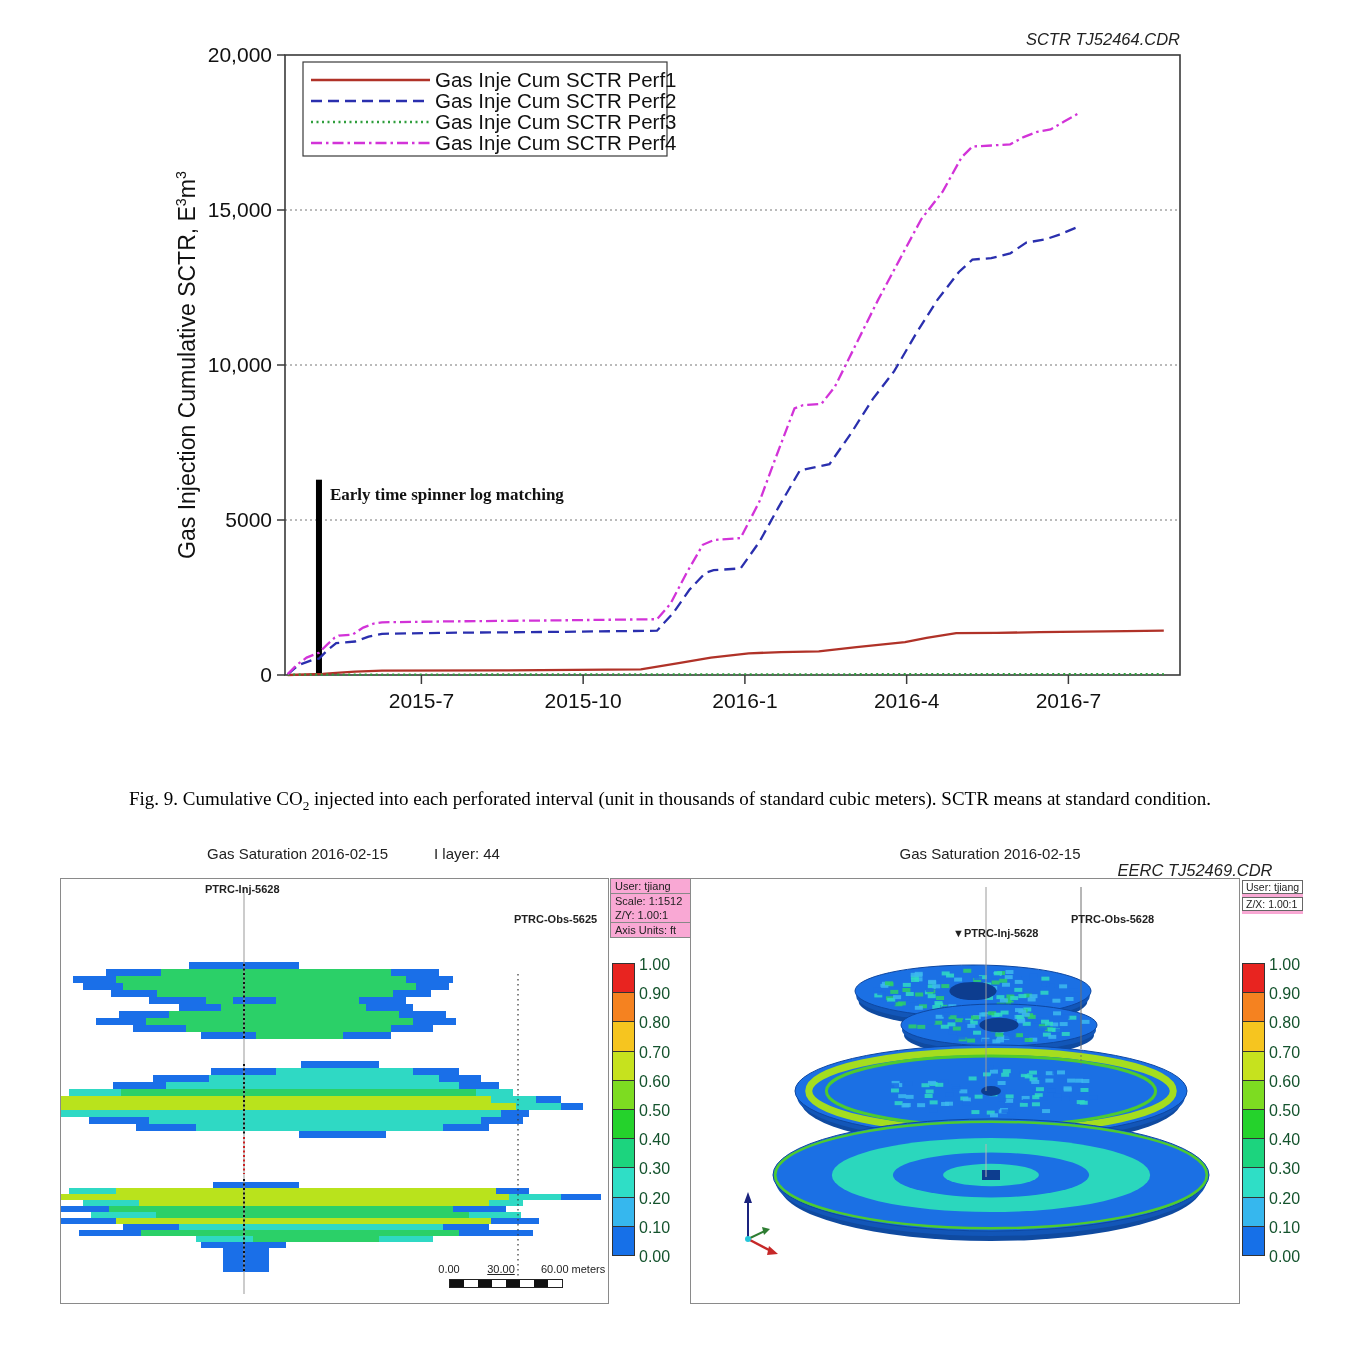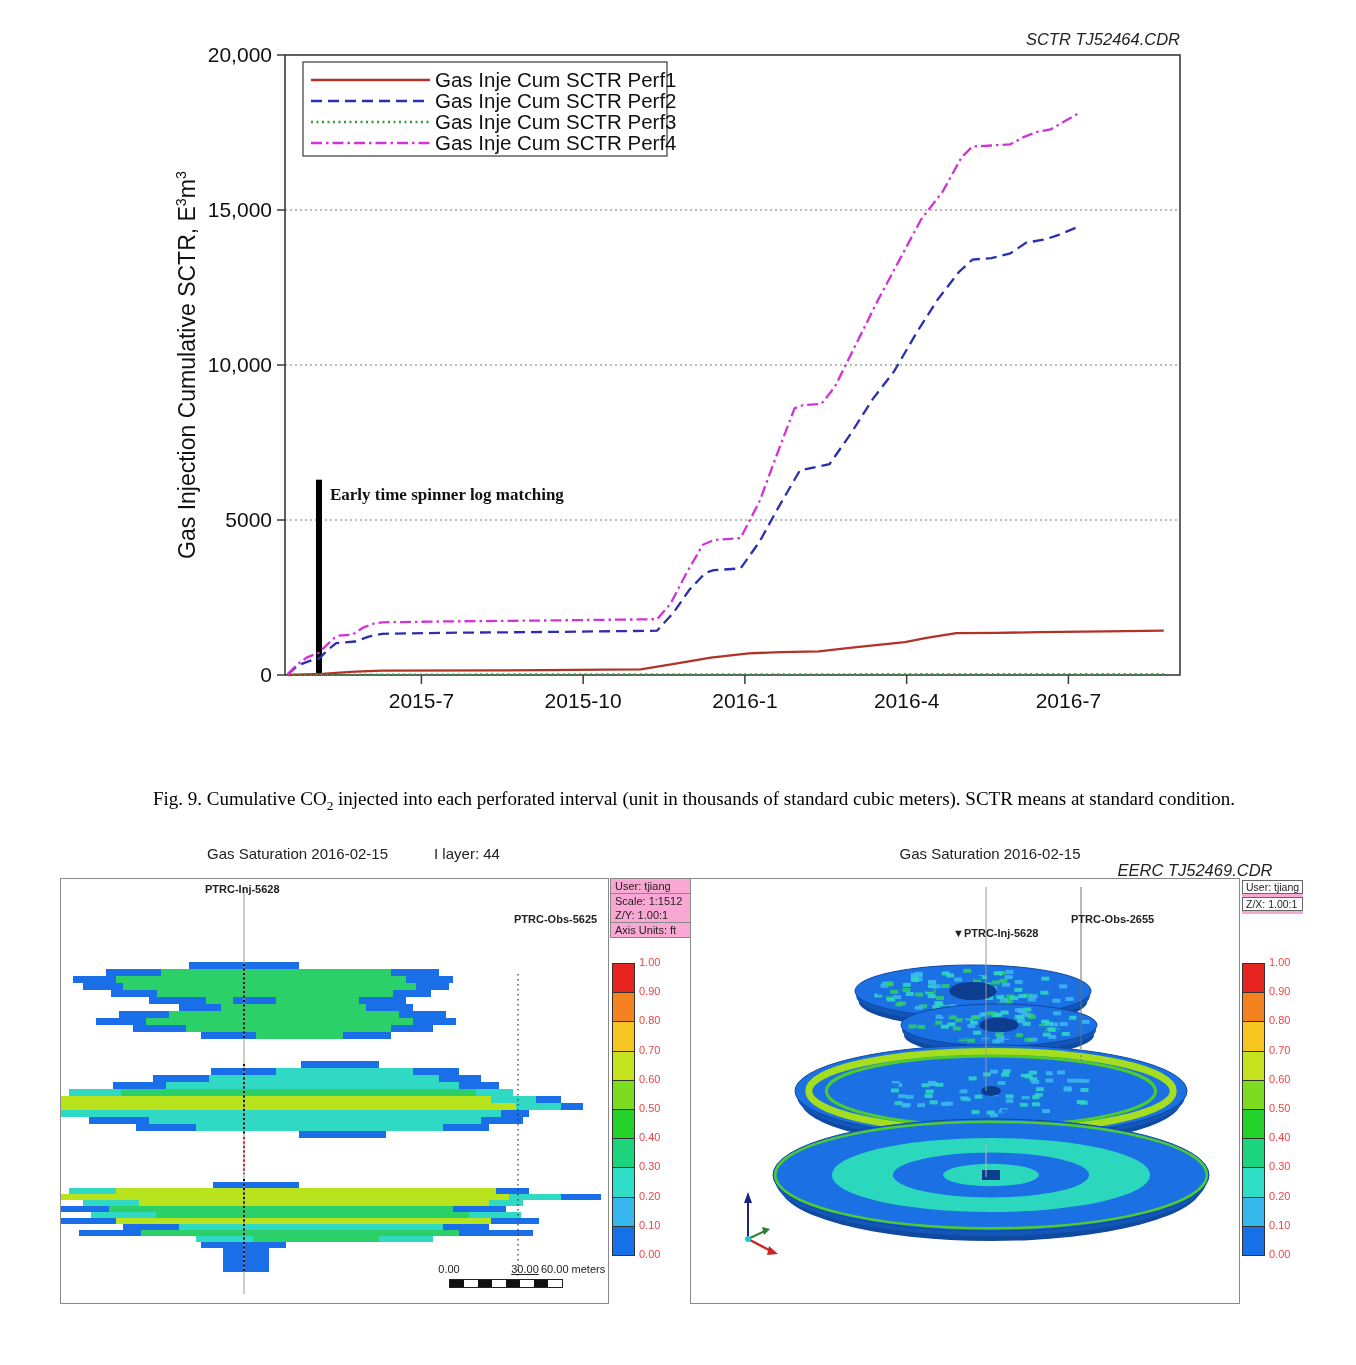--- a/index.html
+++ b/index.html
@@ -6,35 +6,35 @@
   .page{position:relative;width:1356px;height:1365px;background:#ffffff;
         font-family:"Liberation Sans",sans-serif;color:#111;overflow:hidden;}
   svg{position:absolute;left:0;top:0;}
   .abs{position:absolute;}
   .f9-watermark{left:980px;top:30px;width:200px;text-align:right;
     font-style:italic;font-size:16.5px;color:#222;}
   .f9-ytitle{left:-132px;top:350px;width:640px;height:30px;text-align:center;
     transform:rotate(-90deg);font-size:23px;color:#111;}
   .f9-ytitle sup{font-size:0.62em;}
   .f9-xtitle{left:560px;top:710px;width:280px;text-align:center;font-size:24px;color:#111;}
-  .caption{left:36px;width:1316px;text-align:center;
+  .caption{left:12px;width:1316px;text-align:center;
     font-family:"Liberation Serif",serif;font-size:19px;color:#000;}
   .caption sub{font-size:0.7em;}
   .p-title{font-size:15px;color:#222;text-align:center;}
   .panel{position:absolute;border:1px solid #8a8a8a;background:#fff;}
   .well-label{position:absolute;font-size:11px;font-weight:bold;color:#222;white-space:nowrap;}
   .infobox{position:absolute;font-size:11px;color:#222;background:#f9a8d4;}
   .infobox .row{padding:1px 4px;white-space:nowrap;}
   #leftInfo{border:1px solid #888;width:95px;}
   #leftInfo .row:first-child{border-bottom:1px solid #888;}
   #leftInfo .row:last-child{border-top:1px solid #888;}
   .ribox{border:1px solid #666;padding:0 3px;margin-bottom:3px;font-size:10.5px;white-space:nowrap;background:#fff;}
   .colorbar{position:absolute;width:70px;}
   .colorbar .seg{position:absolute;left:0;width:23px;border:1px solid #333;box-sizing:border-box;}
-  .colorbar .lbl{position:absolute;left:27px;font-size:11px;color:#ef4444;text-align:right;}
+  .colorbar .lbl{position:absolute;left:27px;font-size:16px;color:#14532d;text-align:right;}
   .sb-label{position:absolute;font-size:11px;color:#222;white-space:nowrap;}
   .scalebar{position:absolute;height:7px;border:1px solid #222;background:#fff;font-size:0;}
   .scalebar i{display:inline-block;height:7px;width:14px;}
   .gap2{margin-left:46px;}
 </style>
 </head>
 <body>
 
 <div class="page">
 
@@ -193,21 +193,21 @@
           <line x1="183" x2="183" y1="85" y2="160" stroke="#111" stroke-width="2" stroke-dasharray="2,2.5"></line>
           <line x1="183" x2="183" y1="185" y2="255" stroke="#111" stroke-width="2" stroke-dasharray="2,2.5"></line>
           <line x1="183" x2="183" y1="300" y2="392" stroke="#111" stroke-width="2" stroke-dasharray="2,2.5"></line>
           <line x1="183" x2="183" y1="258" y2="295" stroke="#cc2222" stroke-width="2" stroke-dasharray="2,2.5"></line>
           <line x1="457" x2="457" y1="95" y2="408" stroke="#333" stroke-width="1.2" stroke-dasharray="1.5,3.5"></line>
         </g>
       </svg>
     <div class="well-label" style="left:144px;top:4px;">PTRC-Inj-5628</div>
     <div class="well-label" style="left:453px;top:6px;margin-top:28px;">PTRC-Obs-5625</div>
     <div class="sb-label" style="left:368px;top:384px;width:40px;text-align:center;">0.00</div>
-    <div class="sb-label" style="left:444px;top:384px;width:40px;text-align:center;text-decoration:underline;">30.00</div>
+    <div class="sb-label" style="left:420px;top:384px;width:40px;text-align:center;text-decoration:underline;">30.00</div>
     <div class="sb-label" style="left:480px;top:384px;">60.00 meters</div>
     <div class="scalebar" id="scaleBar" style="left:388px;top:400px;width:112px;"><i style="background: rgb(17, 17, 17);"></i><i style="background: rgb(255, 255, 255);"></i><i style="background: rgb(17, 17, 17);"></i><i style="background: rgb(255, 255, 255);"></i><i style="background: rgb(17, 17, 17);"></i><i style="background: rgb(255, 255, 255);"></i><i style="background: rgb(17, 17, 17);"></i><i style="background: rgb(255, 255, 255);"></i></div>
   </div>
 
   <div class="infobox" id="leftInfo" style="left:610px;top:878px;">
     <div class="row">User: tjiang</div>
     <div class="row">Scale: 1:1512</div>
     <div class="row">Z/Y: 1.00:1</div>
     <div class="row">Axis Units: ft</div>
   </div>
@@ -567,21 +567,21 @@
           <line x1="57" x2="57" y1="360" y2="322" stroke="#1a237e" stroke-width="2"></line>
           <polygon points="53,324 57,313 61,324" fill="#1a237e"></polygon>
           <line x1="57" x2="74" y1="360" y2="352" stroke="#2e7d32" stroke-width="2"></line>
           <polygon points="73,356 79,350 71,348" fill="#2e7d32"></polygon>
           <line x1="57" x2="80" y1="360" y2="372" stroke="#c62828" stroke-width="2.5"></line>
           <polygon points="78,367 87,375 76,376" fill="#c62828"></polygon>
           <circle cx="57" cy="360" r="3" fill="#26c6da"></circle>
         </g>
       </svg>
     <div class="well-label" style="left:262px;top:48px;">▼PTRC-Inj-5628</div>
-    <div class="well-label" style="left:380px;top:34px;">PTRC-Obs-2655</div>
+    <div class="well-label" style="left:380px;top:34px;">PTRC-Obs-5628</div>
   </div>
 
   <div class="infobox" style="left:1242px;top:880px;">
     <div class="ribox">User: tjiang</div>
     <div class="ribox">Z/X: 1.00:1</div>
   </div>
 
   <div class="colorbar" id="rightCbar" style="left:1242px;top:963px;height:300px;">
       <div class="seg" style="top: 0px; height: 30.2px; background: rgb(232, 36, 32);"></div>
       <div class="seg" style="top: 29.2px; height: 30.2px; background: rgb(245, 130, 32);"></div>

